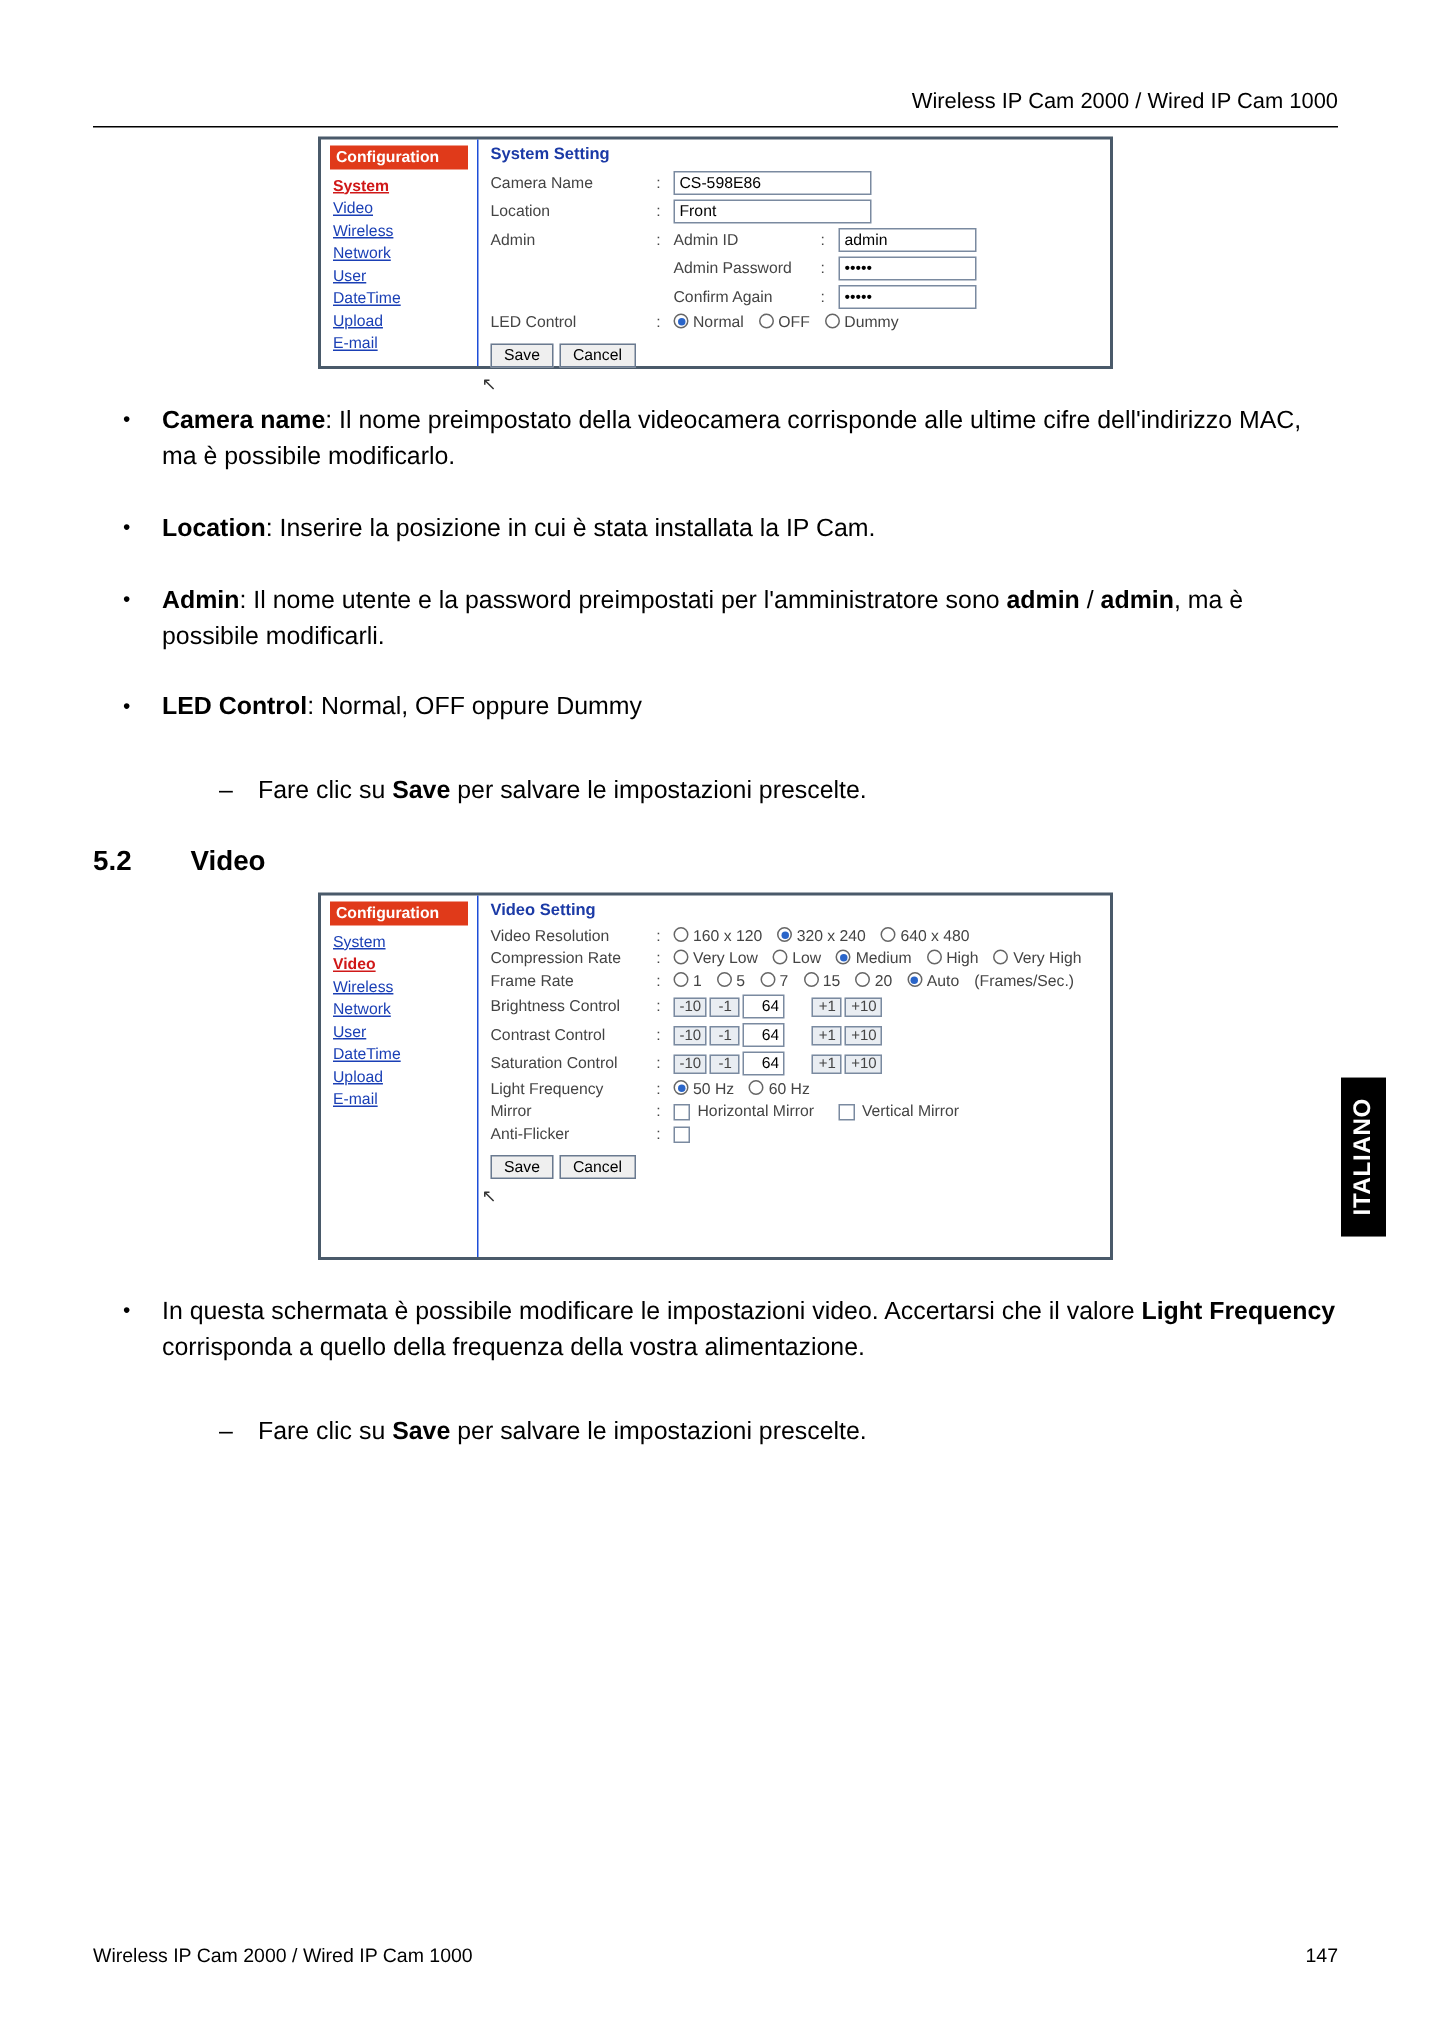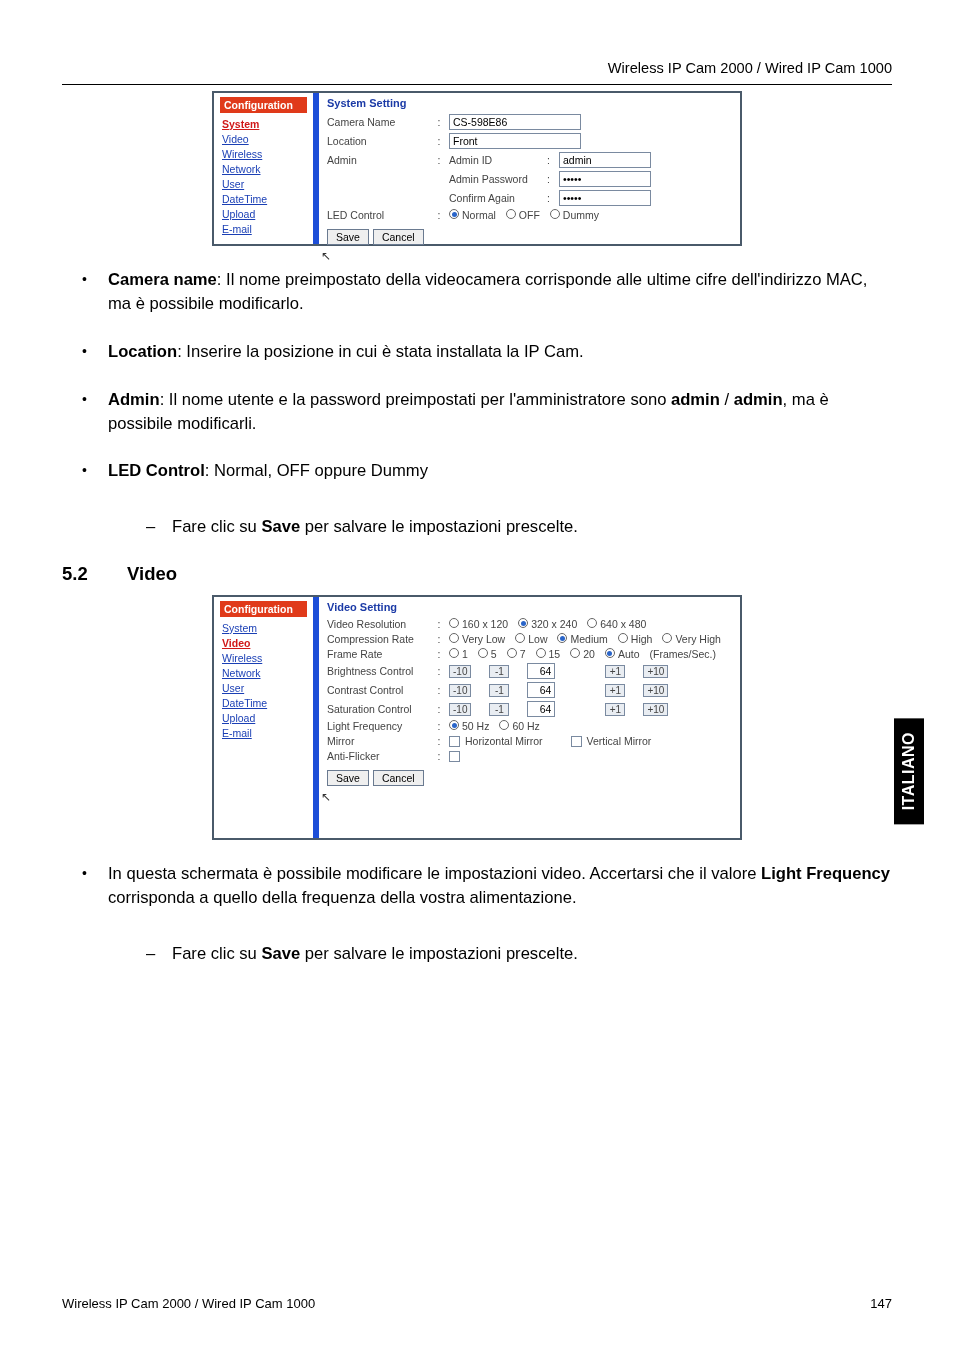--- a/index.html
+++ b/index.html
@@ -6,21 +6,21 @@
 body{width:954px;height:1351px;background:#fff;font-family:Arial,Helvetica,sans-serif;color:#000;position:relative}
 .page{padding:60px 62px 40px 62px}
 .hdr-line{border-top:1px solid #000;margin-bottom:6px}
 .hdr-title{text-align:right;font-size:14.6px;margin-bottom:8px}
 .sec-title{font-size:18.5px;font-weight:bold;margin:14px 0 10px 0}
 .sec-title .num{display:inline-block;width:65px}
 .shot{margin:6px auto 22px auto;border:2px solid #4a5a6a;background:#fff;font-size:11px;color:#333}
 .shot1{width:530px;height:155px}
 .shot2{width:530px;height:245px}
 .shot-inner{display:flex;height:100%}
-.nav{width:105px;border-right:6px solid #1d4ed8;padding:4px 6px 6px 6px}
+.nav{width:105px;border-right:1px solid #1d4ed8;padding:4px 6px 6px 6px}
 .nav-hdr{background:#e03a1a;color:#fff;font-size:10.5px;font-weight:bold;padding:2px 4px;margin-bottom:3px}
 .nav a{display:block;color:#1a3fb5;font-size:10.5px;padding:1.5px 2px;text-decoration:underline;cursor:pointer}
 .nav a.cur{color:#d01818;font-weight:bold}
 .pane{flex:1;padding:4px 8px 6px 8px}
 .pane-hdr{color:#1b3aa6;font-weight:bold;font-size:11px;margin-bottom:5px}
 .row{display:flex;align-items:center;margin:3px 0;font-size:10.5px;color:#444}
 .row .lab{width:108px}
 .row .col{width:8px;text-align:center;margin-right:6px}
 .row .sublab{width:98px}
 .row .subcol{width:6px;margin:0 6px 0 0}
@@ -28,21 +28,21 @@
 .w160{width:132px}
 .w92{width:92px}
 .w28{width:28px;text-align:right}
 .btn{border:1px solid #6a7a90;background:#efefef;font-size:10.5px;padding:1px 8px;margin-right:4px;cursor:pointer}
 .btnrow{margin-top:8px;display:flex;align-items:flex-start}
 .cursor{font-size:12px;margin-left:-6px;margin-top:4px}
 .rad{display:inline-flex;margin-right:10px;font-size:10.5px}
 .rad .o{width:10px;height:10px;border:1px solid #666;border-radius:50%;margin-right:3px;display:inline-flex;align-items:center;justify-content:center}
 .rad .o.sel::after{content:"";width:5px;height:5px;border-radius:50%;background:#2a65c9}
 .chk{width:11px;height:11px;border:1px solid #7a8aa0;display:inline-block;margin-right:5px;vertical-align:middle}
-.step{display:inline-flex;gap:18px;align-items:center}
+.step{display:inline-flex;gap:2px;align-items:center}
 .step .b{border:1px solid #7a8aa0;background:#e9edf2;font-size:10px;padding:0 3px;min-width:20px;text-align:center;cursor:pointer}
 .bul{list-style:none;margin:0 0 24px 20px}
 .bul>li{margin:0 0 24px 0;padding-left:26px;position:relative;font-size:16.6px;line-height:1.44}
 .bul>li::before{content:"•";position:absolute;left:0;top:1px;font-size:14px}
 .sub{list-style:none;margin:32px 0 0 38px}
 .sub>li{position:relative;padding-left:26px;font-size:16.6px;line-height:1.44}
 .sub>li::before{content:"–";position:absolute;left:0;top:0}
 .side-tab{position:absolute;right:30px;top:718px;background:#000;color:#fff;font-weight:bold;font-size:16px;letter-spacing:.5px;writing-mode:vertical-rl;transform:rotate(180deg);padding:14px 6px}
 .ftr{position:absolute;left:62px;right:62px;bottom:40px;font-size:13px;display:flex;justify-content:space-between}
 </style>
@@ -269,21 +269,21 @@
             </span>
           <span class="rad">
               <span class="o"></span>
               <span>60 Hz</span>
             </span>
         </div>
         <div class="row">
           <span class="lab">Mirror</span>
             <span class="col">:</span>
           <span class="chk"></span>
-            <span style="margin-right:28px">Horizontal Mirror</span>
+            <span style="margin-right:16px">Horizontal Mirror</span>
           <span class="chk"></span>
             <span>Vertical Mirror</span>
         </div>
         <div class="row">
           <span class="lab">Anti-Flicker</span>
             <span class="col">:</span>
           <span class="chk"></span>
         </div>
         <div class="btnrow">
           <div>

